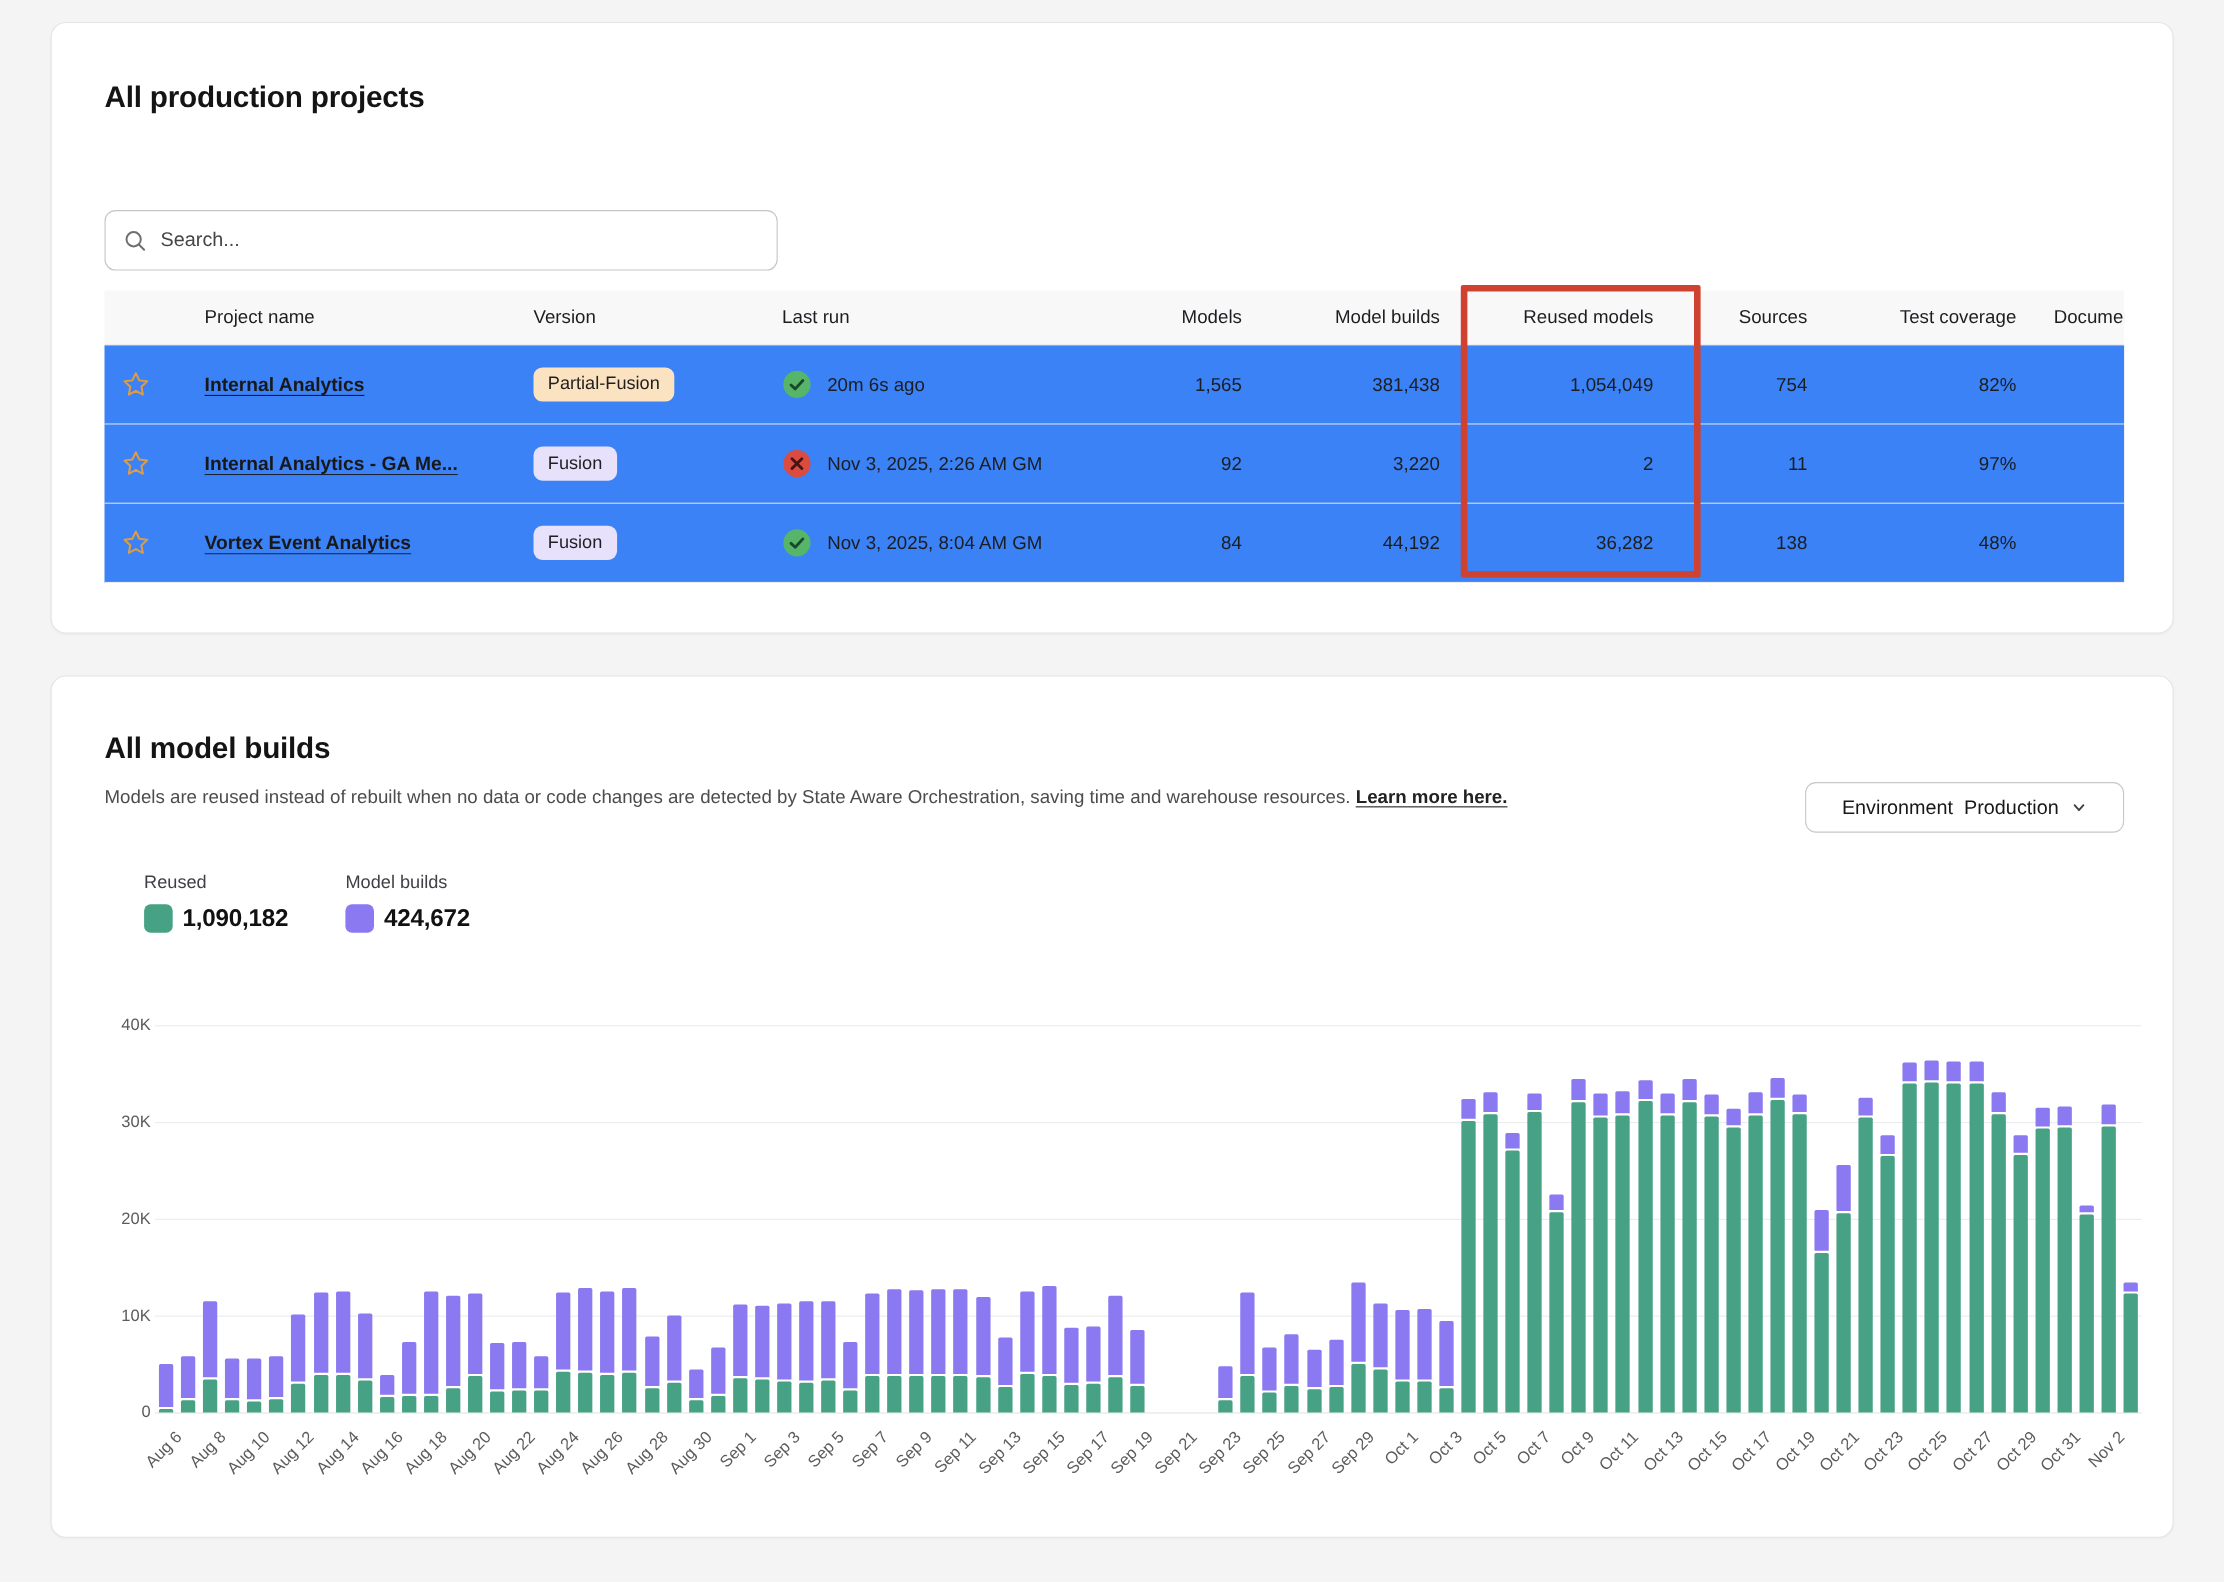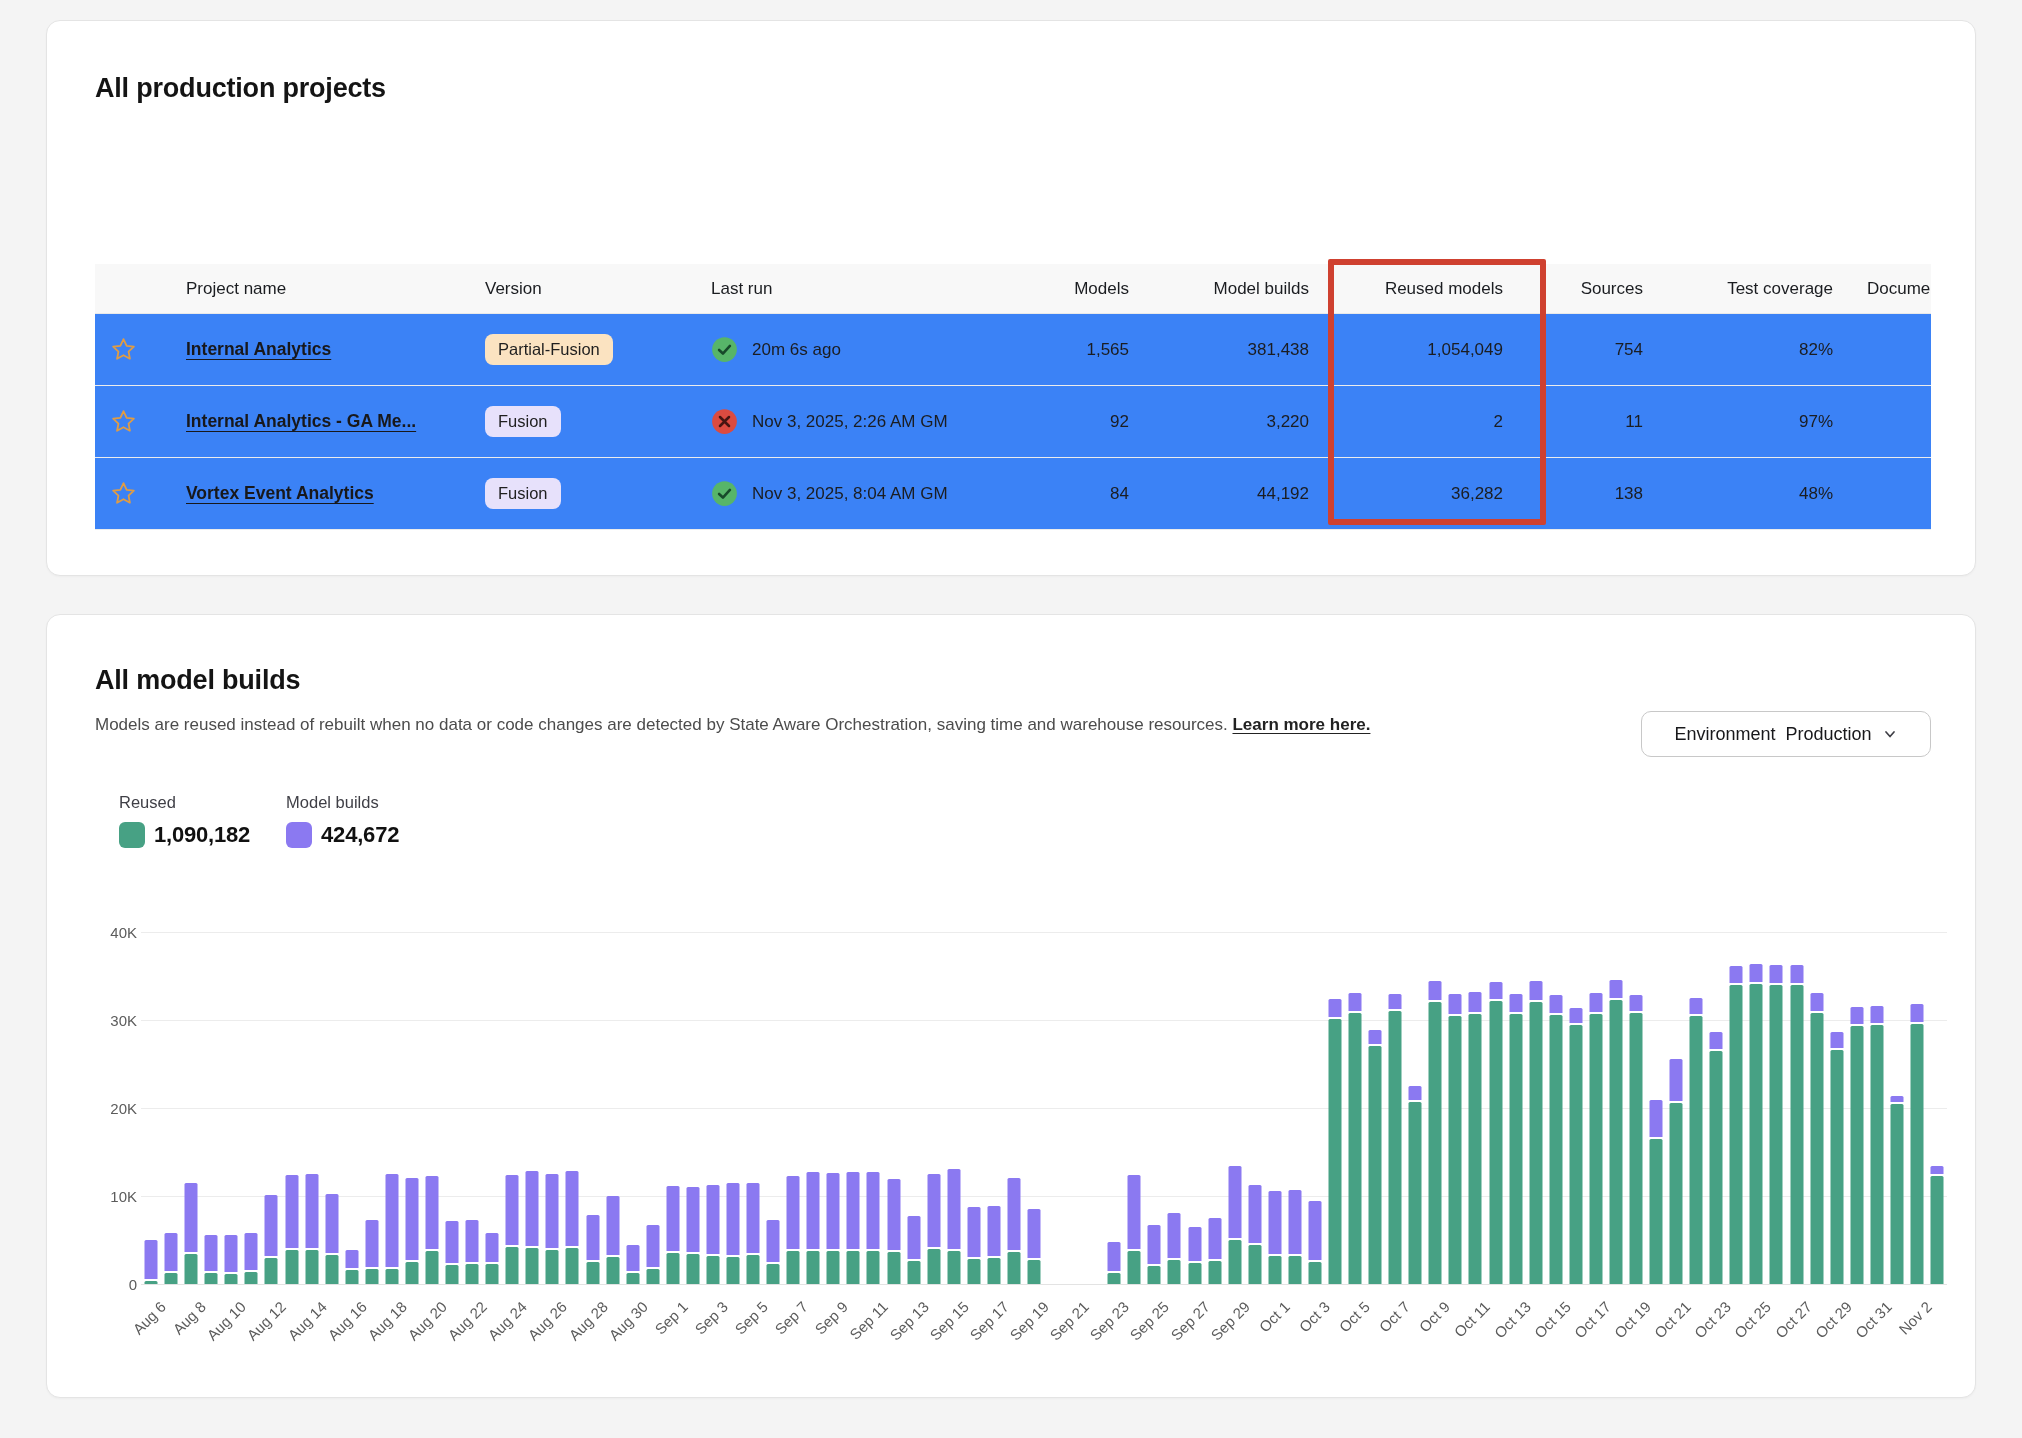--- a/index.html
+++ b/index.html
@@ -63,21 +63,21 @@
 
   .hl-box { position: absolute; left: 1281px; top: 238px; width: 218px; height: 266px; border: 6px solid #cf4130; border-radius: 2px; pointer-events: none; }
 
   
   .env-btn {
     position: absolute; left: 1594px; top: 96px; width: 290px; height: 46px;
     border: 1px solid #c8c8c8; border-radius: 10px; background: #fff;
     display: flex; align-items: center; justify-content: center; gap: 10px;
     font-size: 18px; color: #18181b; cursor: pointer;
   }
-  .legend { position: absolute; left: 72px; top: 178px; display: flex; gap: 36px; }
+  .legend { position: absolute; left: 84px; top: 178px; display: flex; gap: 52px; }
   .legend-item { display: flex; flex-direction: column; gap: 10px; }
   .legend-label { font-size: 16.5px; color: #3f3f46; }
   .legend-value-row { display: flex; align-items: center; gap: 9px; }
   .swatch { width: 26px; height: 26px; border-radius: 6px; flex: none; }
   .legend-value { font-size: 22px; font-weight: 700; color: #111; letter-spacing: -0.2px; }
 
   
   .chart { position: absolute; left: 48px; top: 317px; width: 1852px; height: 430px; }
   .chart .yaxis { position: absolute; left: 0; top: 0; width: 46px; height: 352px; }
   .chart .yaxis span { position: absolute; right: 4px; transform: translateY(-50%); font-size: 15px; color: #5c5c5c; }
@@ -91,20 +91,29 @@
     transform: translateX(-100%) rotate(-45deg); transform-origin: 100% 0;
   }
   svg { display: block; }
 </style>
 </head>
 <body>
 
 <div class="card" id="card-projects">
   <div class="card-title">All production projects</div>
 
+  <div class="search-box">
+    <span>
+      <svg width="22" height="22" viewBox="0 0 22 22">
+          <circle cx="9.5" cy="9.5" r="6.5" fill="none" stroke="#6e6e6e" stroke-width="1.8"></circle>
+          <line x1="14.3" y1="14.3" x2="19" y2="19" stroke="#6e6e6e" stroke-width="1.8" stroke-linecap="round"></line>
+        </svg>
+    </span>
+    <input type="text" placeholder="Search..." style="">
+  </div>
 
   <div class="tbl">
     <div class="trow thead">
       <div class="c-star"></div>
       <div class="c-name">Project name</div>
       <div class="c-ver">Version</div>
       <div class="c-run">Last run</div>
       <div class="c-num1">Models</div>
       <div class="c-num2">Model builds</div>
       <div class="c-num3">Reused models</div>

